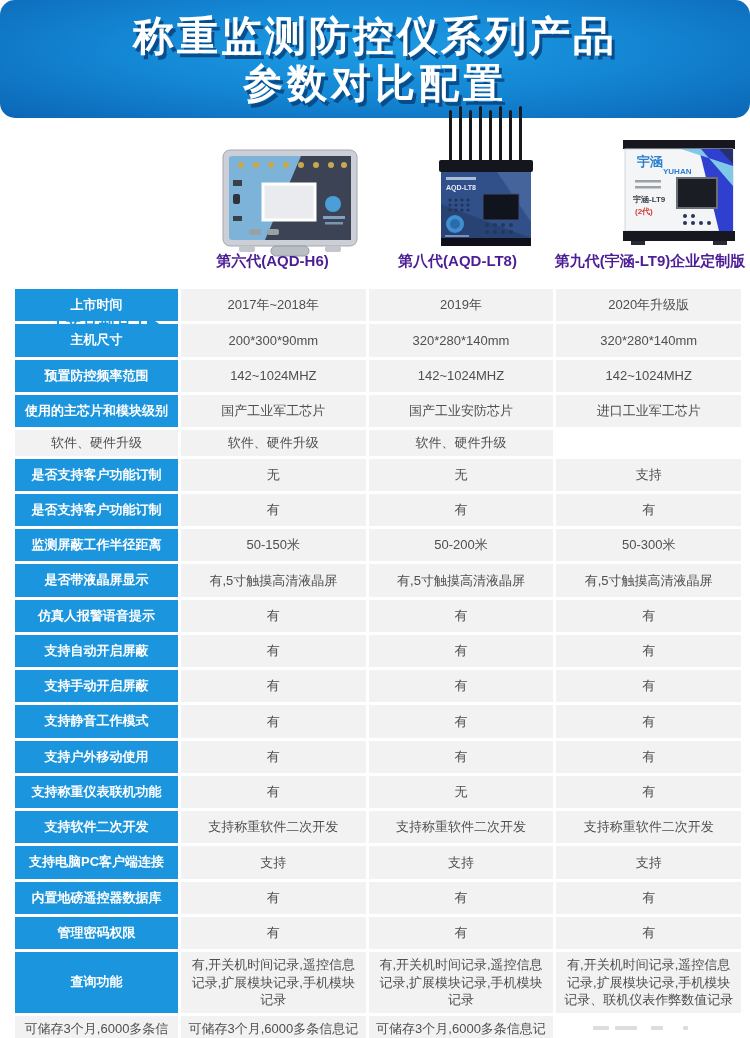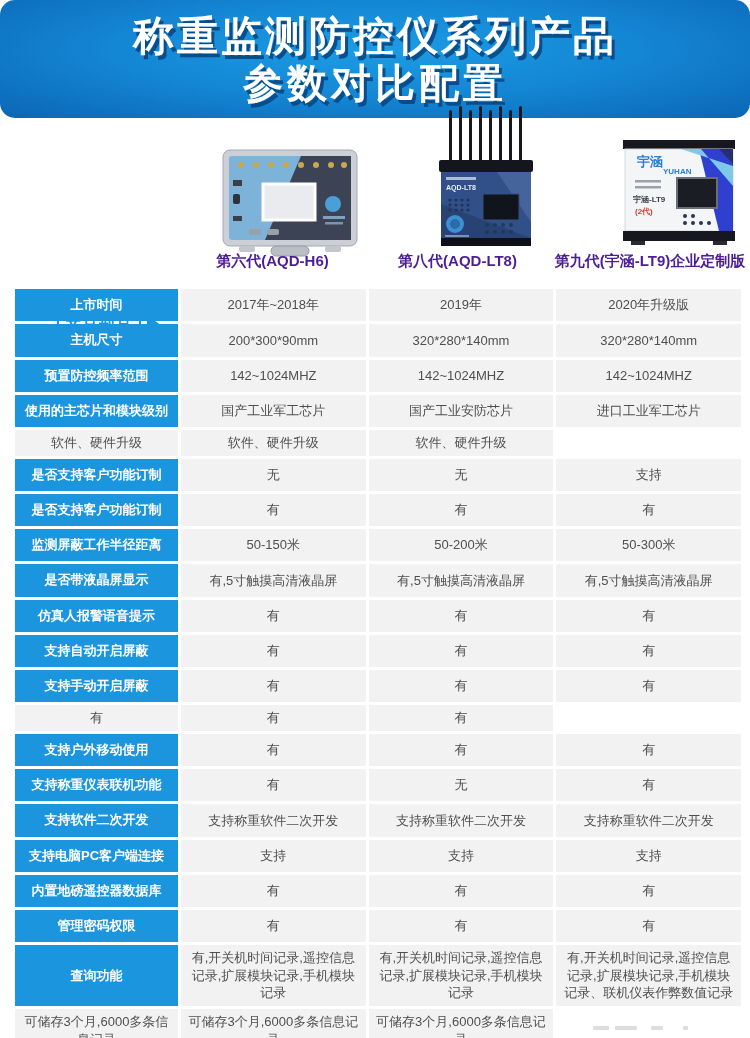--- a/index.html
+++ b/index.html
@@ -263,20 +263,21 @@
       <div class="tcell">有</div>
       <div class="tcell">有</div>
     </div>
     <div class="trow">
       <div class="tlabel">支持手动开启屏蔽</div>
       <div class="tcell">有</div>
       <div class="tcell">有</div>
       <div class="tcell">有</div>
     </div>
     <div class="trow">
+      <div class="tlabel">支持静音工作模式</div>
       <div class="tcell">有</div>
       <div class="tcell">有</div>
       <div class="tcell">有</div>
     </div>
     <div class="trow">
       <div class="tlabel">支持户外移动使用</div>
       <div class="tcell">有</div>
       <div class="tcell">有</div>
       <div class="tcell">有</div>
     </div>

